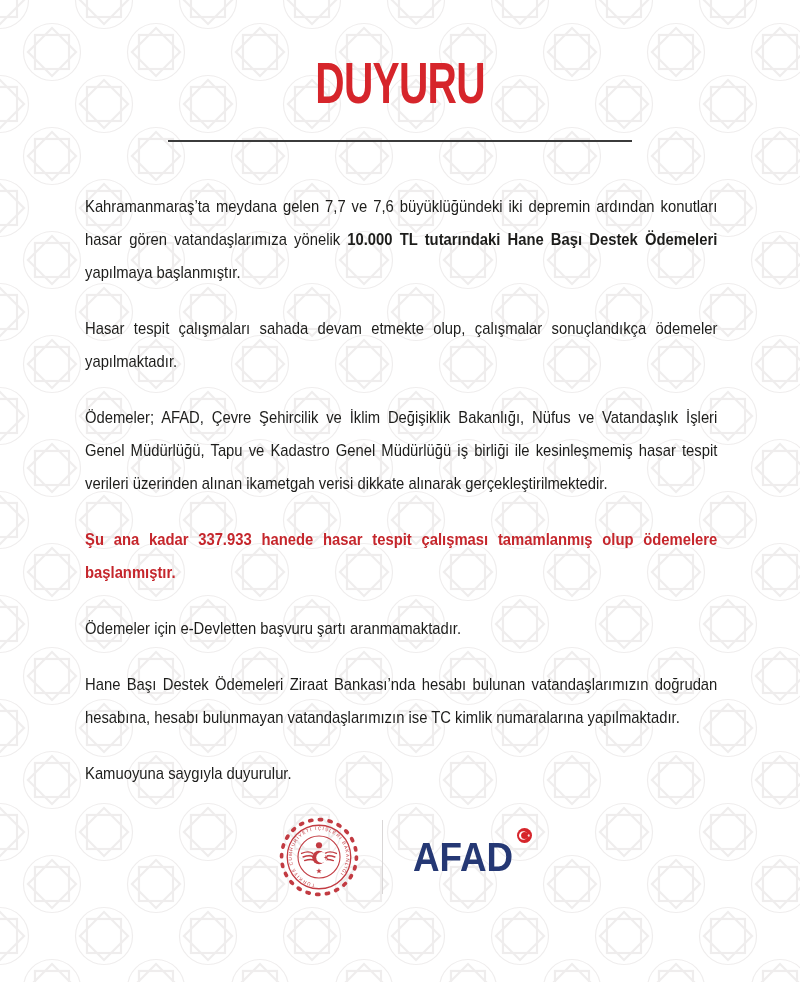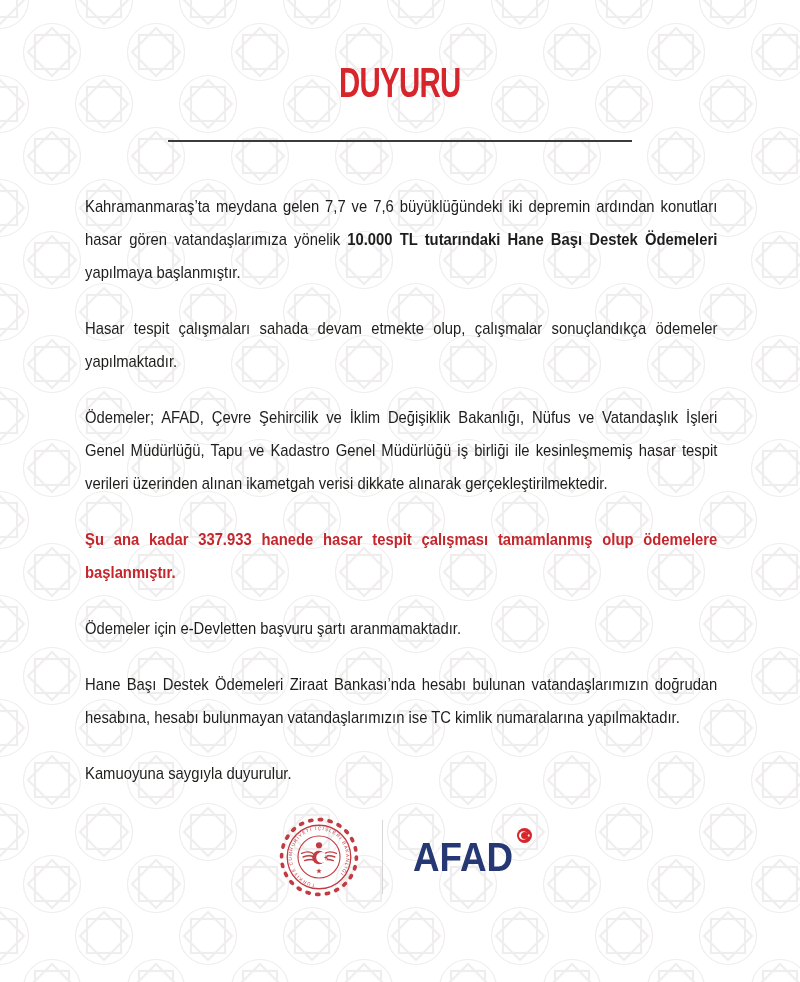--- a/index.html
+++ b/index.html
@@ -23,21 +23,21 @@
     opacity: 0.65;
     pointer-events: none;
   }
   .layer {
     position: relative;
     z-index: 1;
   }
   header { text-align: center; padding-top: 54px; }
   h1.title {
     color: #d6252b;
-    font-size: 42px;
+    font-size: 58px;
     line-height: 58px;
     font-weight: bold;
     letter-spacing: -1px;
   }
   h1.title span {
     display: inline-block;
     transform: scaleX(0.70);
     transform-origin: 50% 50%;
   }
   .title-divider {

